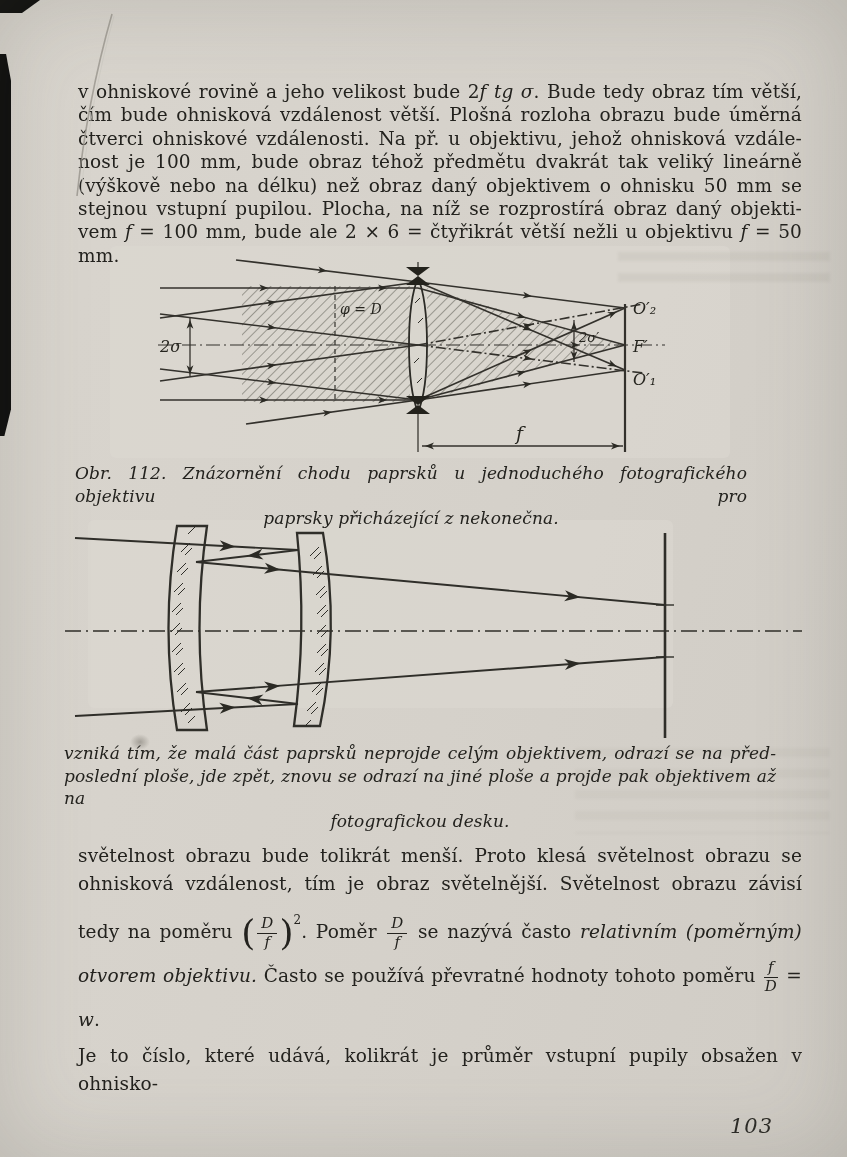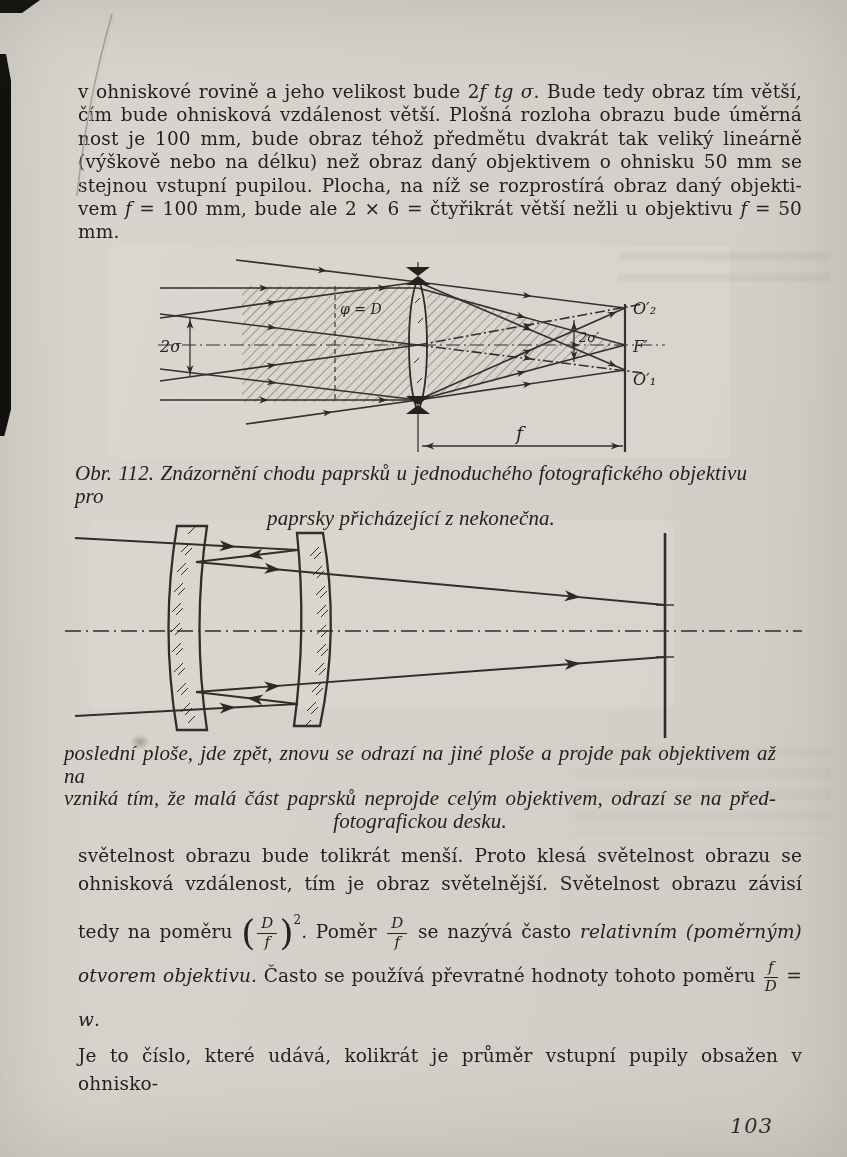--- a/index.html
+++ b/index.html
@@ -18,21 +18,21 @@
   #edge-left{left:0;top:54px;width:11px;height:382px;clip-path:polygon(0 0,55% 0,100% 7%,100% 93%,40% 100%,0 100%);}
   #edge-corner{left:0;top:0;width:40px;height:13px;clip-path:polygon(0 0,100% 0,55% 100%,0 100%);}
   .textblock{position:absolute;left:78px;width:724px;}
   .tline{display:block;white-space:nowrap;}
   .tline.justify{white-space:normal;text-align:justify;text-align-last:justify;}
   .tline.center{text-align:center;text-align-last:center;}
   #para1 .tline, #para2 .tline{font-size:18.5px;line-height:23.4px;letter-spacing:.15px;}
   #para2 .tline{line-height:28px;}
   #para2 .tline.tall{line-height:44px;}
   .caption{position:absolute;font-style:italic;}
-  .caption .tline{font-size:21px;line-height:22.5px;letter-spacing:.1px;font-family:Liberation Serif, serif;}
+  .caption .tline{font-size:17px;line-height:22.5px;letter-spacing:.1px;}
   .run{}
   .it{font-style:italic;}
   .frac{display:inline-flex;flex-direction:column;align-items:center;vertical-align:middle;
         font-style:italic;line-height:1.05;font-size:15px;margin:0 2px;}
   .frac .fnum{border-bottom:1.4px solid #23221e;padding:0 4px 1px;}
   .frac .fden{padding-top:1px;}
   .bigparen{font-size:36px;font-weight:400;vertical-align:middle;line-height:0;letter-spacing:0;}
   .psup{font-size:12px;vertical-align:14px;}
   #page-number{position:absolute;left:730px;top:1114px;font-style:italic;font-size:21px;letter-spacing:1px;color:#2a2925;}
   svg text{font-family:"DejaVu Serif","Liberation Serif",serif;font-style:italic;fill:#26251f;}
@@ -47,20 +47,21 @@
   <div class="patch" style="left:110px;top:246px;width:620px;height:212px;"></div>
   <div class="patch" style="left:88px;top:520px;width:585px;height:188px;"></div>
 
   <div class="ghost" style="left:618px;top:252px;width:212px;height:36px;"></div>
   <div class="ghost" style="left:575px;top:748px;width:255px;height:86px;opacity:.3;"></div>
   <div class="smudge" style="left:130px;top:734px;width:20px;height:16px;"></div>
 
   <div id="para1" class="textblock" style="top:80px;">
       <div class="tline justify"><span class="run">v ohniskové rovině a jeho velikost bude 2</span><span class="run it">f tg σ</span><span class="run">. Bude tedy obraz tím větší,</span></div>
       <div class="tline justify"><span class="run">čím bude ohnisková vzdálenost větší. Plošná rozloha obrazu bude úměrná</span></div>
+      <div class="tline justify"><span class="run">čtverci ohniskové vzdálenosti. Na př. u objektivu, jehož ohnisková vzdále-</span></div>
       <div class="tline justify"><span class="run">nost je 100 mm, bude obraz téhož předmětu dvakrát tak veliký lineárně</span></div>
       <div class="tline justify"><span class="run">(výškově nebo na délku) než obraz daný objektivem o ohnisku 50 mm se</span></div>
       <div class="tline justify"><span class="run">stejnou vstupní pupilou. Plocha, na níž se rozprostírá obraz daný objekti-</span></div>
       <div class="tline justify"><span class="run">vem </span><span class="run it">f</span><span class="run"> = 100 mm, bude ale 2 × 6 = čtyřikrát větší nežli u objektivu </span><span class="run it">f</span><span class="run"> = 50 mm.</span></div>
     </div>
 
   <svg id="fig112" class="figsvg" style="left:150px;top:248px;" width="560" height="215" viewBox="0 0 560 215">
     <defs>
       <pattern id="hatch" width="7" height="7" patternUnits="userSpaceOnUse" patternTransform="rotate(45)">
         <line x1="0" y1="0" x2="0" y2="7" stroke="#4a4840" stroke-width="0.9"></line>
@@ -190,22 +191,22 @@
         <polygon points="0,0 -16,5.5 -11.52,0 -16,-5.5" transform="translate(220.42000000000002,51.74) rotate(5.238485630703535)"></polygon>
         <polygon points="0,0 -16,5.5 -11.52,0 -16,-5.5" transform="translate(520.5799999999999,79.25999999999999) rotate(5.238485630703535)"></polygon>
         <polygon points="0,0 -16,5.5 -11.52,0 -16,-5.5" transform="translate(175.56,189.36) rotate(-3.080210136645827)"></polygon>
         <polygon points="0,0 -16,5.5 -11.52,0 -16,-5.5" transform="translate(187,180) rotate(-173.29016319224309)"></polygon>
         <polygon points="0,0 -16,5.5 -11.52,0 -16,-5.5" transform="translate(220.42000000000002,167.7) rotate(-4.267893300290811)"></polygon>
         <polygon points="0,0 -16,5.5 -11.52,0 -16,-5.5" transform="translate(520.5799999999999,145.3) rotate(-4.267893300290811)"></polygon>
       </g>
   </svg>
 
   <div class="caption" style="left:64px;top:742px;width:712px;">
+      <div class="tline justify"><span class="run it">vzniká tím, že malá část paprsků neprojde celým objektivem, odrazí se na před-</span></div>
       <div class="tline justify"><span class="run it">poslední ploše, jde zpět, znovu se odrazí na jiné ploše a projde pak objektivem až na</span></div>
-      <div class="tline justify"><span class="run it">vzniká tím, že malá část paprsků neprojde celým objektivem, odrazí se na před-</span></div>
       <div class="tline center"><span class="run it">fotografickou desku.</span></div>
     </div>
 
   <div id="para2" class="textblock" style="top:842px;">
       <div class="tline justify"><span class="run">světelnost obrazu bude tolikrát menší. Proto klesá světelnost obrazu se</span></div>
       <div class="tline justify"><span class="run">ohnisková vzdálenost, tím je obraz světelnější. Světelnost obrazu závisí</span></div>
       <div class="tline justify tall"><span class="run">tedy na poměru </span><span><span class="bigparen">(</span><span class="frac">
             <span class="fnum">D</span>
             <span class="fden">f</span>
           </span><span class="bigparen">)</span><span class="psup">2</span></span><span class="run">. Poměr </span><span class="frac">

